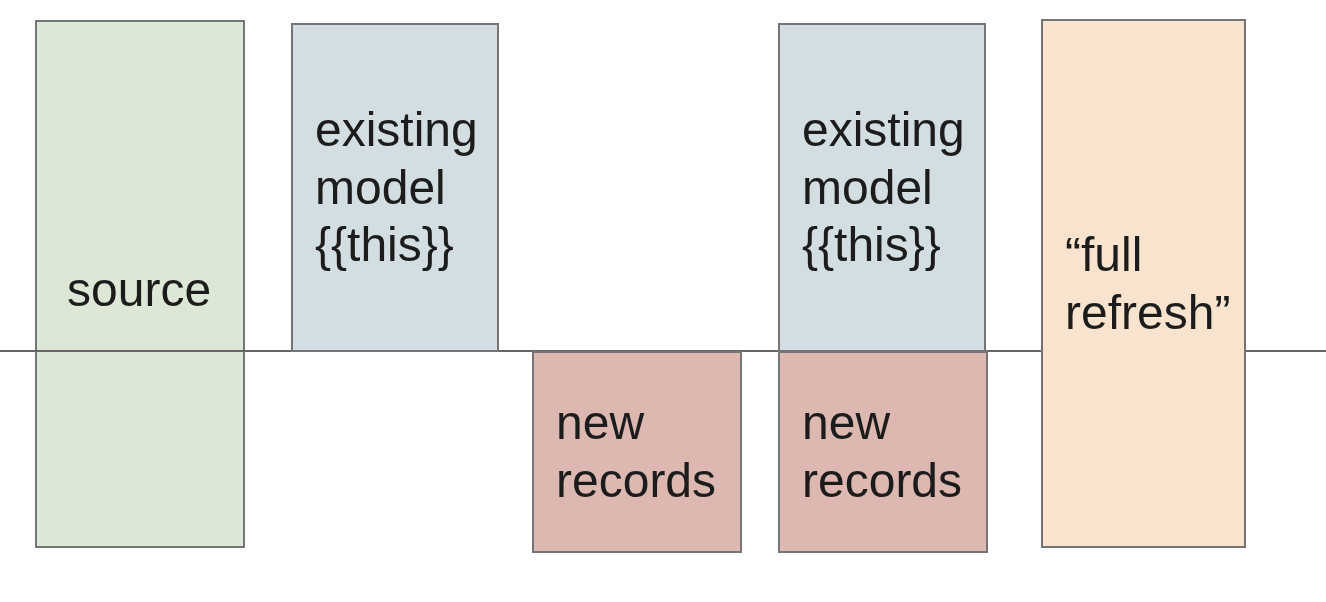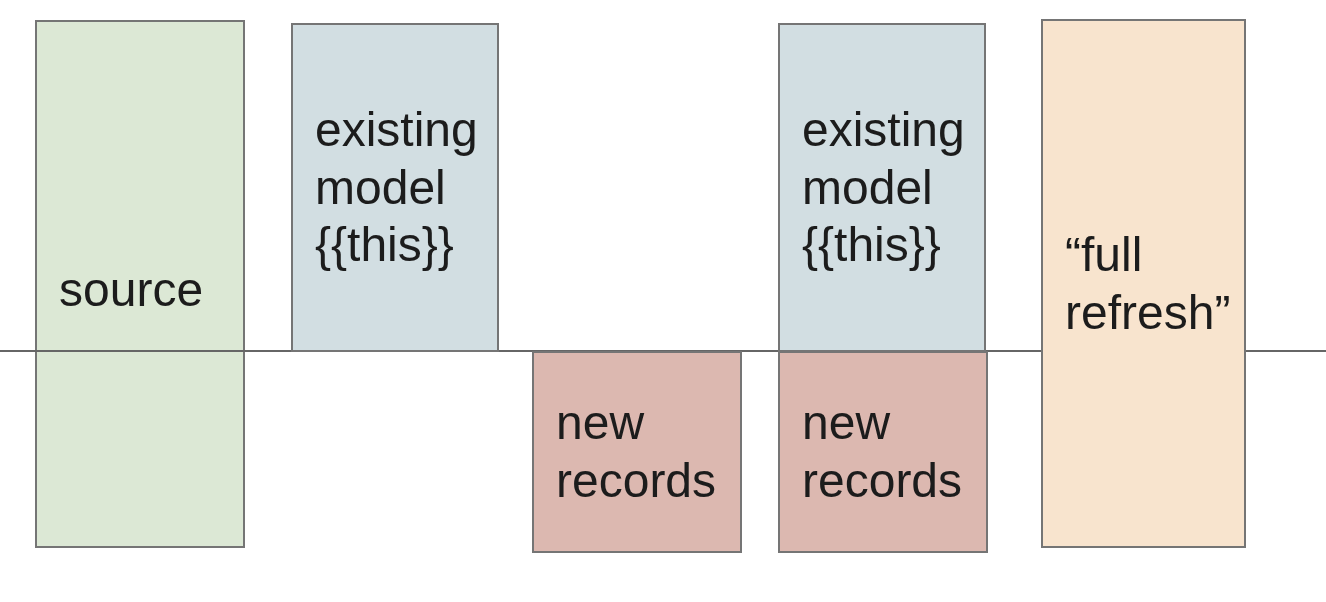--- a/index.html
+++ b/index.html
@@ -33,21 +33,21 @@
     padding-left: 22px;
     padding-right: 6px;
     font-size: 48px;
     line-height: 1.2;
     color: #1c1c1c;
     white-space: pre-line;
     z-index: 3;
   }
   .box.under-line { z-index: 1; }
   .label { display: block; }
-  .label.nudge-down { padding-top: 12px; }
+  .label.nudge-down { padding-top: 12px; margin-left: 8px; }
 </style>
 </head>
 <body>
 
 <div class="canvas">
 
   <div class="timeline" style="background-color: rgb(102, 102, 102);"></div>
 
   <div class="box under-line" style="left: 35px; top: 20px; width: 210px; height: 528px; background-color: rgb(220, 232, 213);">
     <span class="label nudge-down">source</span>

